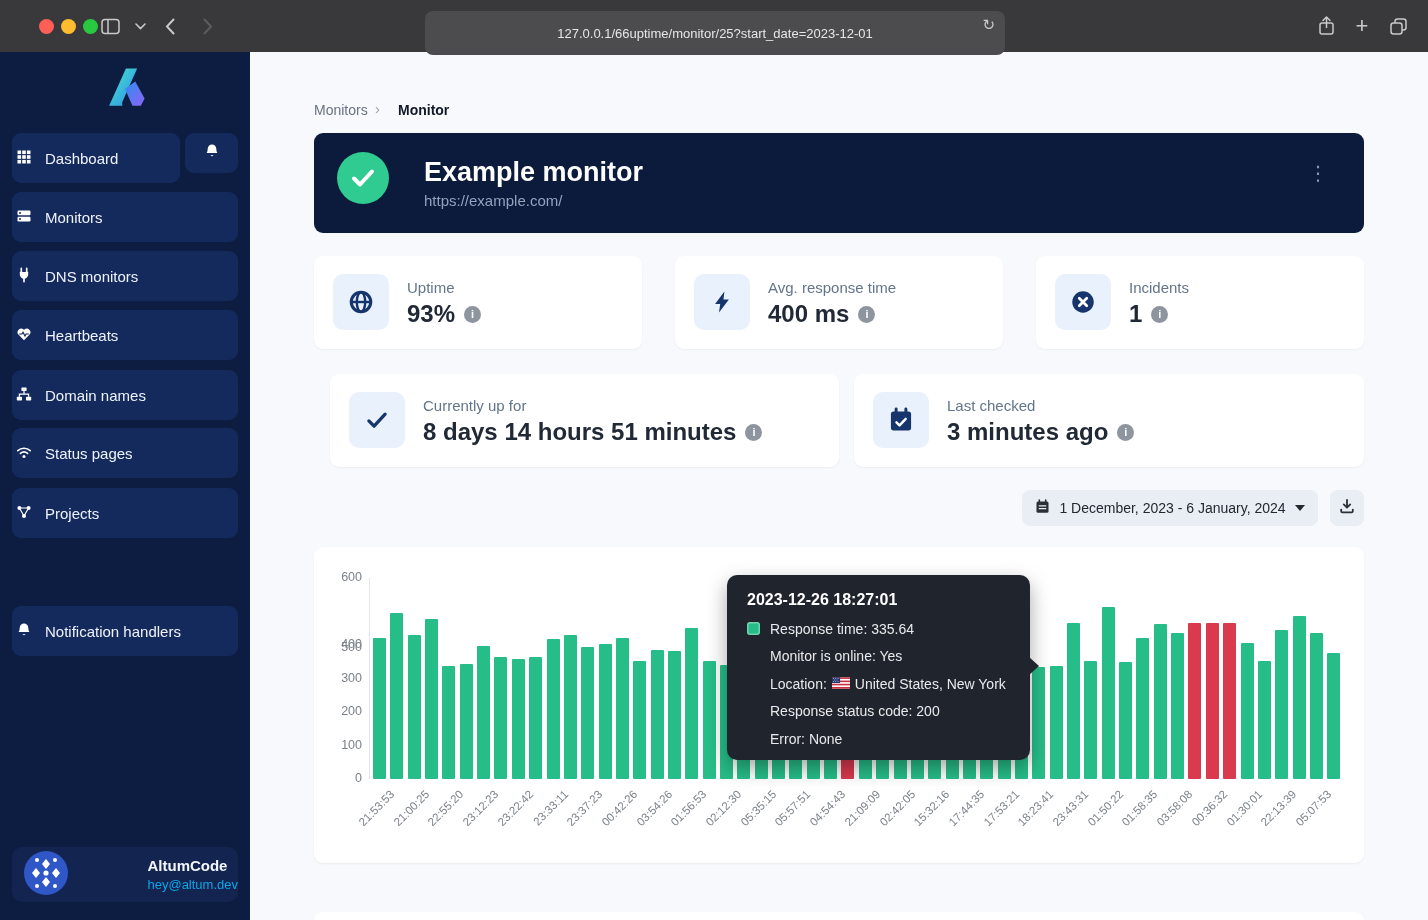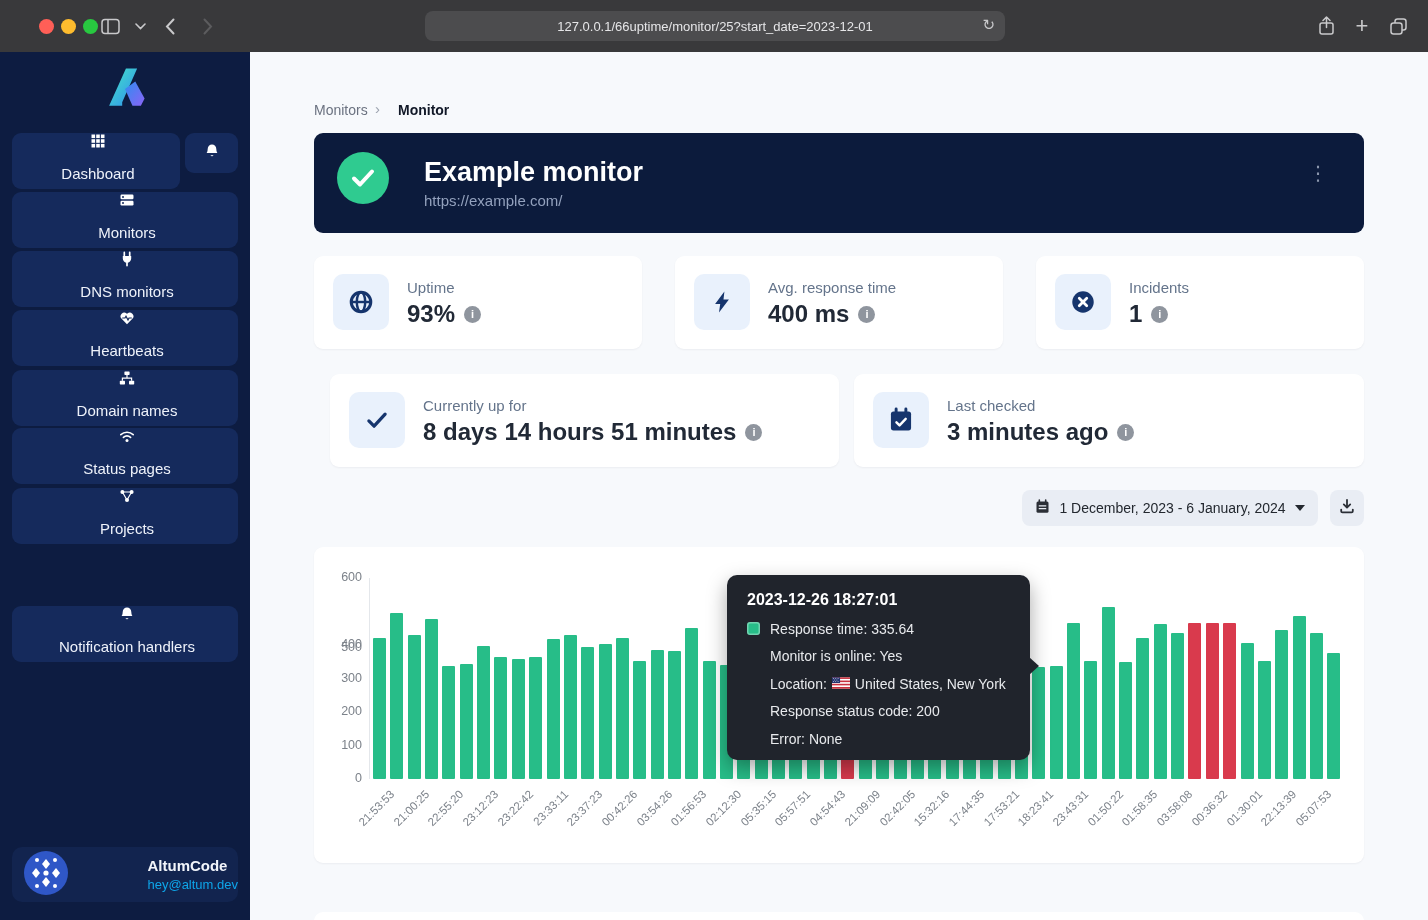--- a/index.html
+++ b/index.html
@@ -4,27 +4,27 @@
 <style>
   * { margin:0; padding:0; box-sizing:border-box; }
   html,body { width:1428px; height:920px; }
   body { font-family:"Liberation Sans", sans-serif; background:#f7f9fc; }
   #app { position:absolute; left:0; top:0; width:1428px; height:920px; overflow:hidden; }
 
   
   .browser { position:absolute; left:0; top:0; width:1428px; height:52px; background:#39393b; }
   .tl { position:absolute; top:18.5px; width:15px; height:15px; border-radius:50%; }
   .btoggle, .bchev, .bback, .bfwd, .bshare, .bplus, .btabs { position:absolute; top:14px; width:24px; height:24px; display:flex; align-items:center; justify-content:center; color:#c9c9cb; font-size:17px; }
-  .urlbar { position:absolute; left:425px; top:11px; width:580px; height:30px; background:#4c4c4e; border-radius:8px; display:flex; align-items:center; justify-content:center; color:#e6e6e8; font-size:13px; }
+  .urlbar { position:absolute; left:425px; top:11px; width:580px; height:44px; background:#4c4c4e; border-radius:8px; display:flex; align-items:center; justify-content:center; color:#e6e6e8; font-size:13px; }
   .urlreload { position:absolute; right:10px; top:5px; color:#c9c9cb; font-size:15px; }
 
   
   .sidebar { position:absolute; left:0; top:52px; width:250px; height:868px; background:#0d1c41; }
   .logo { position:absolute; left:97px; top:10px; width:56px; height:56px; }
-  .nav-item { position:absolute; left:12px; width:226px; height:56px; background:#152a5c; border-radius:9px; display:flex; align-items:center; padding-left:4px; gap:13px; color:#eef2fa; font-size:15px; cursor:pointer;flex-direction:column; }
+  .nav-item { position:absolute; left:12px; width:226px; height:50px; background:#152a5c; border-radius:9px; display:flex; align-items:center; padding-left:4px; gap:13px; color:#eef2fa; font-size:15px; cursor:pointer; }
   .nav-item svg { flex:0 0 auto; }
   .bell-btn { position:absolute; left:185px; width:53px; height:40px; background:#152a5c; border-radius:9px; display:flex; align-items:center; justify-content:center; }
   .usercard { position:absolute; left:12px; top:795px; width:226px; height:55px; background:#12244f; border-radius:10px; display:flex; align-items:center; padding-left:12px; gap:12px;justify-content:space-between; }
   .uname { color:#f2f5fb; font-size:15px; font-weight:700; }
   .uemail { color:#0ea5e9; font-size:13px; margin-top:3px; }
 
   
   .crumb { position:absolute; top:102px; font-size:14px; }
   .card-dark { position:absolute; left:314px; top:133px; width:1050px; height:100px; background:#0c1b3c; border-radius:9px; }
   .okcircle { position:absolute; left:23px; top:19px; width:52px; height:52px; border-radius:50%; background:#2fcb90; display:flex; align-items:center; justify-content:center; }

